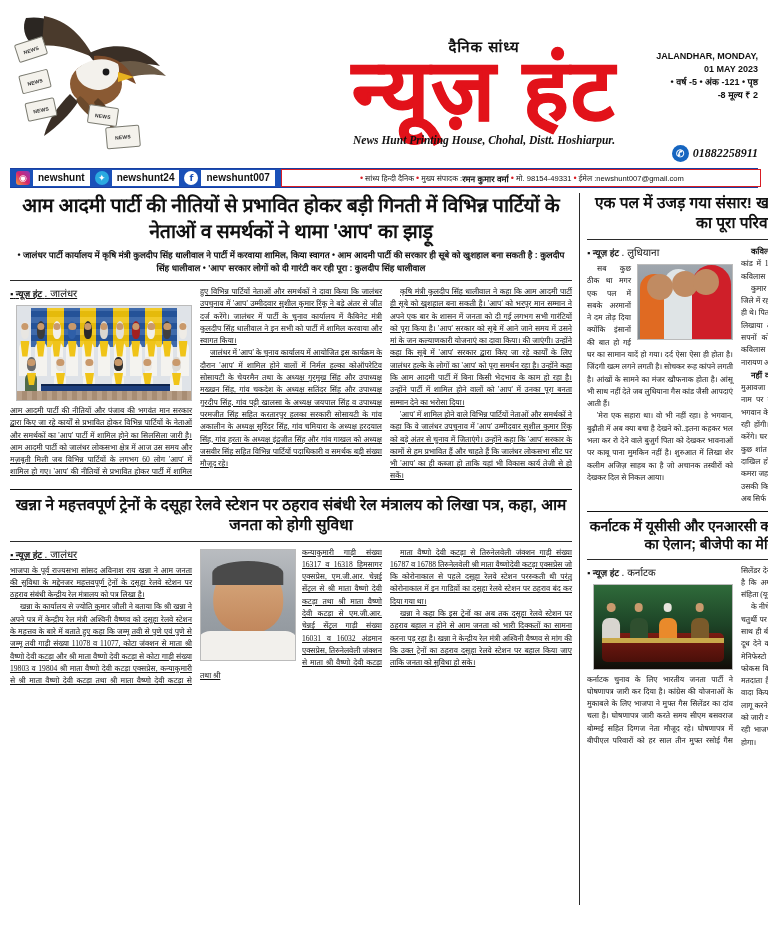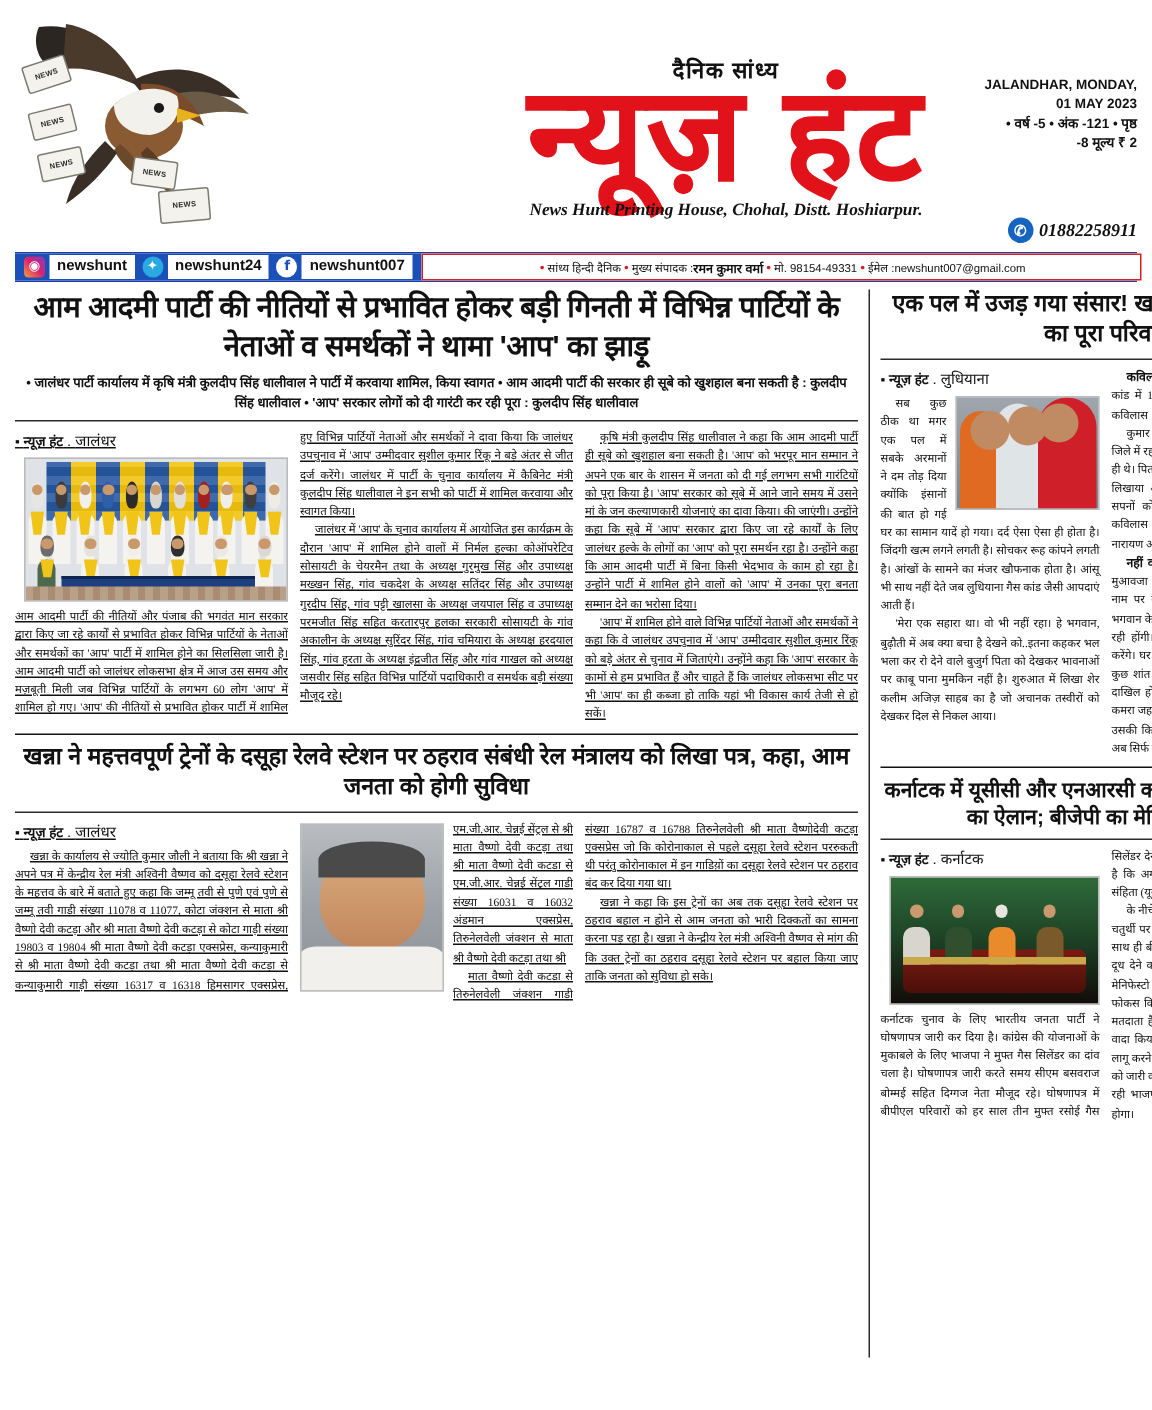--- a/index.html
+++ b/index.html
@@ -529,20 +529,21 @@
         <hr class="rule">
 
         <div class="cols-3">
           <div class="byline">
             <span class="sq">▪</span>
             <span>न्यूज़ हंट</span>
             <span class="place">. <span>जालंधर</span></span>
           </div>
 
           <div class="body-txt">
+            <p class="first">भाजपा के पूर्व राज्यसभा सांसद अविनाश राय खन्ना ने आम जनता की सुविधा के मद्देनजर महत्तवपूर्ण ट्रेनों के दसूहा रेलवे स्टेशन पर ठहराव संबंधी केन्द्रीय रेल मंत्रालय को पत्र लिखा है।</p>
             <div class="photo ph-float-left">
               <div class="portrait-bg"></div>
               <div class="portrait-face"></div>
               <div class="portrait-hair"></div>
               <div class="portrait-body"></div>
             </div>
             <p>खन्ना के कार्यालय से ज्योति कुमार जौली ने बताया कि श्री खन्ना ने अपने पत्र में केन्द्रीय रेल मंत्री अश्विनी वैष्णव को दसूहा रेलवे स्टेशन के महत्तव के बारे में बताते हुए कहा कि जम्मू तवी से पुणे एवं पुणे से जम्मू तवी गाड़ी संख्या 11078 व 11077, कोटा जंक्शन से माता श्री वैष्णो देवी कटड़ा और श्री माता वैष्णो देवी कटड़ा से कोटा गाड़ी संख्या 19803 व 19804 श्री माता वैष्णो देवी कटड़ा एक्सप्रेस, कन्याकुमारी से श्री माता वैष्णो देवी कटड़ा तथा श्री माता वैष्णो देवी कटड़ा से कन्याकुमारी गाड़ी संख्या 16317 व 16318 हिमसागर एक्सप्रेस, एम.जी.आर. चेन्नई सेंट्रल से श्री माता वैष्णो देवी कटड़ा तथा श्री माता वैष्णो देवी कटड़ा से एम.जी.आर. चेन्नई सेंट्रल गाड़ी संख्या 16031 व 16032 अंडमान एक्सप्रेस, तिरुनेलवेली जंक्शन से माता श्री वैष्णो देवी कटड़ा तथा श्री</p>
             <p>माता वैष्णो देवी कटड़ा से तिरुनेलवेली जंक्शन गाड़ी संख्या 16787 व 16788 तिरुनेलवेली श्री माता वैष्णोदेवी कटड़ा एक्सप्रेस जो कि कोरोनाकाल से पहले दसूहा रेलवे स्टेशन पररुकती थी परंतु कोरोनाकाल में इन गाडिय़ों का दसूहा रेलवे स्टेशन पर ठहराव बंद कर दिया गया था।</p>
             <p>खन्ना ने कहा कि इस ट्रेनों का अब तक दसूहा रेलवे स्टेशन पर ठहराव बहाल न होने से आम जनता को भारी दिक्कतों का सामना करना पड़ रहा है। खन्ना ने केन्द्रीय रेल मंत्री अश्विनी वैष्णव से मांग की कि उक्त ट्रेनों का ठहराव दसूहा रेलवे स्टेशन पर बहाल किया जाए ताकि जनता को सुविधा हो सके।</p>
           </div>

